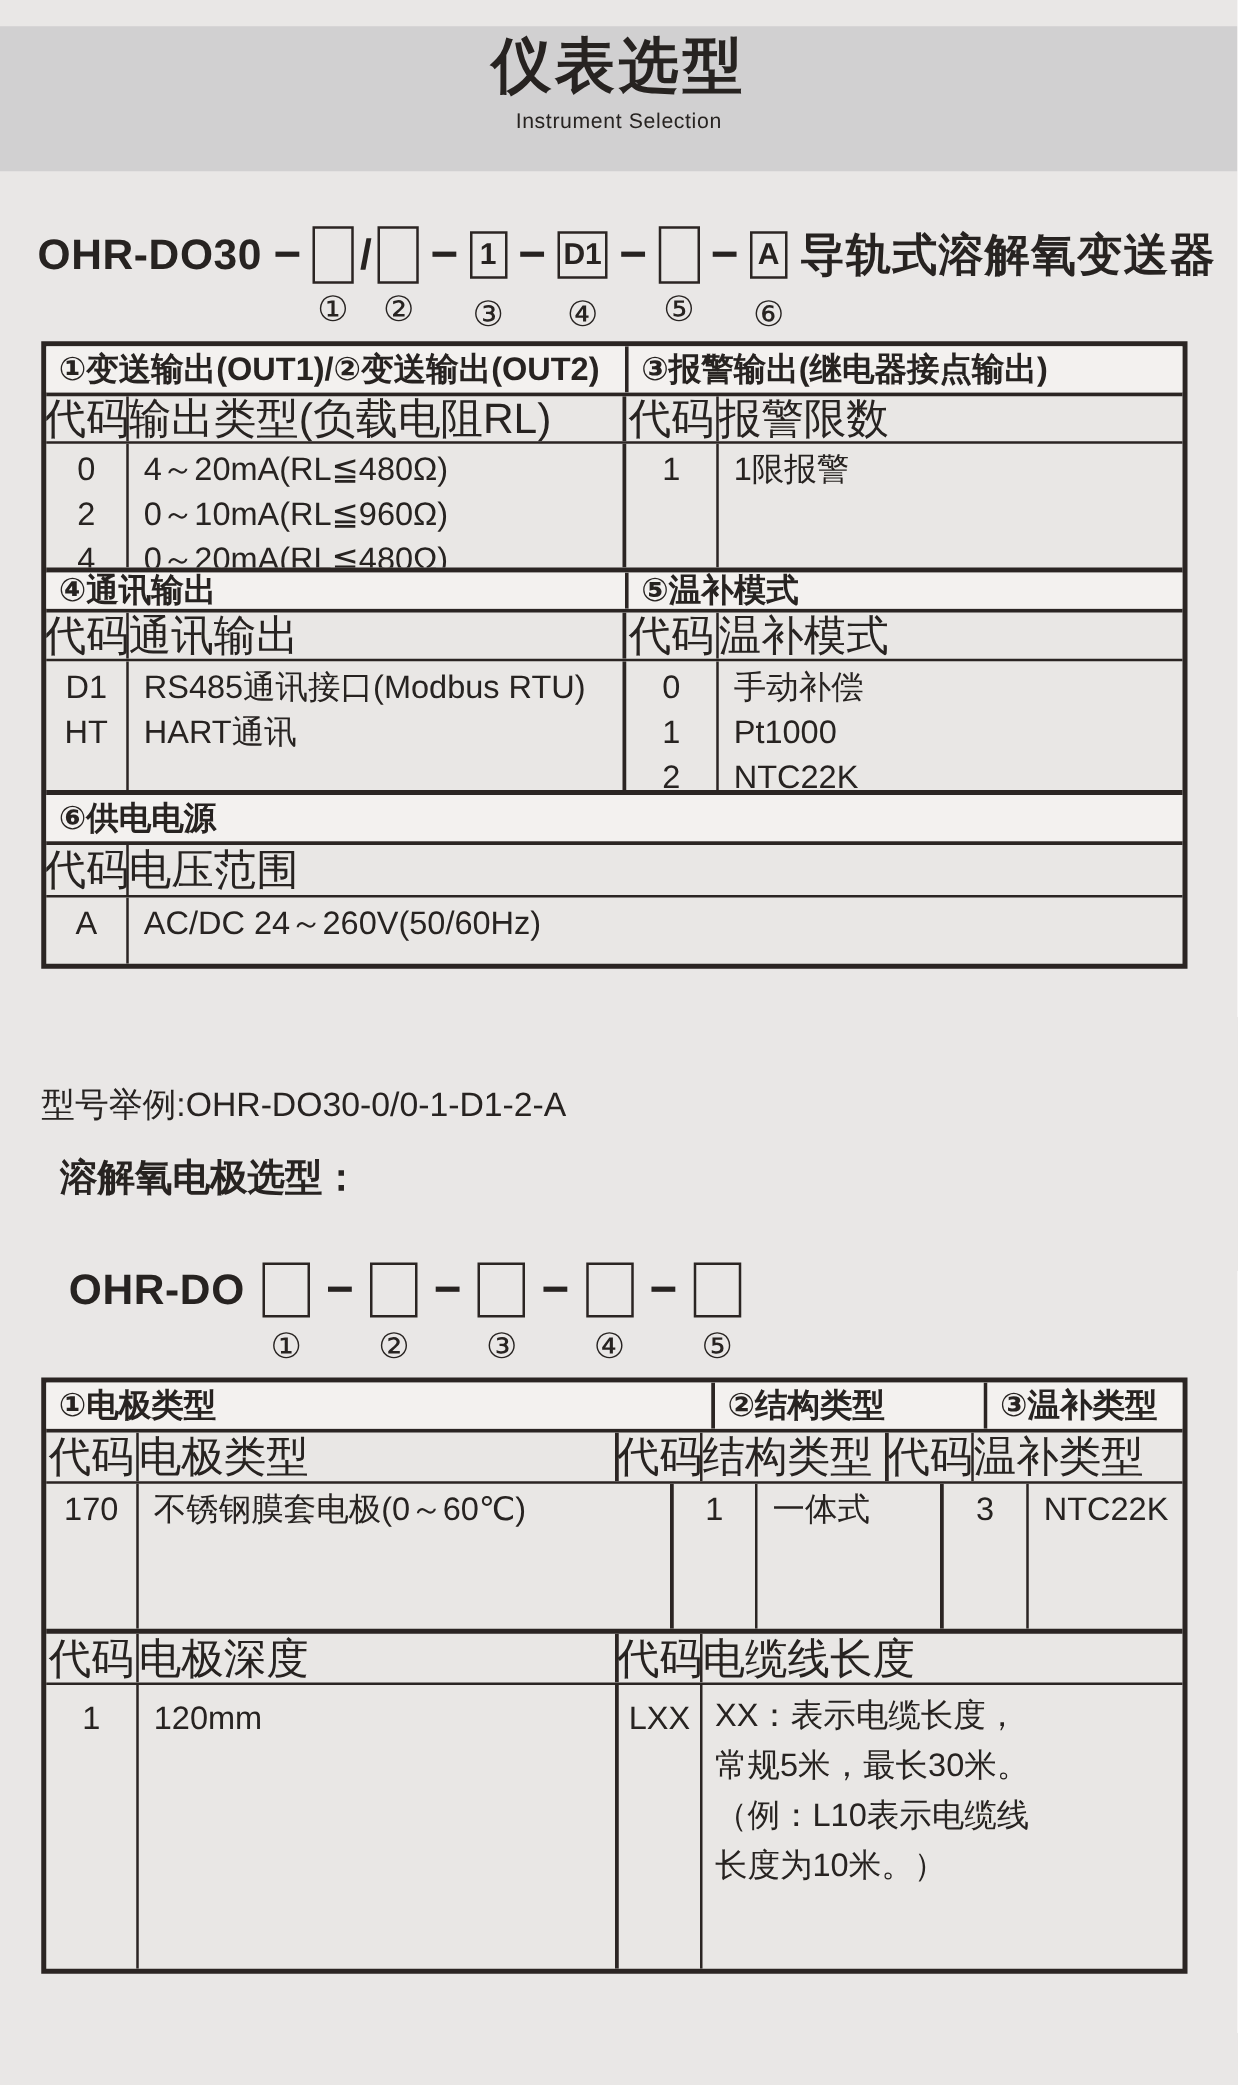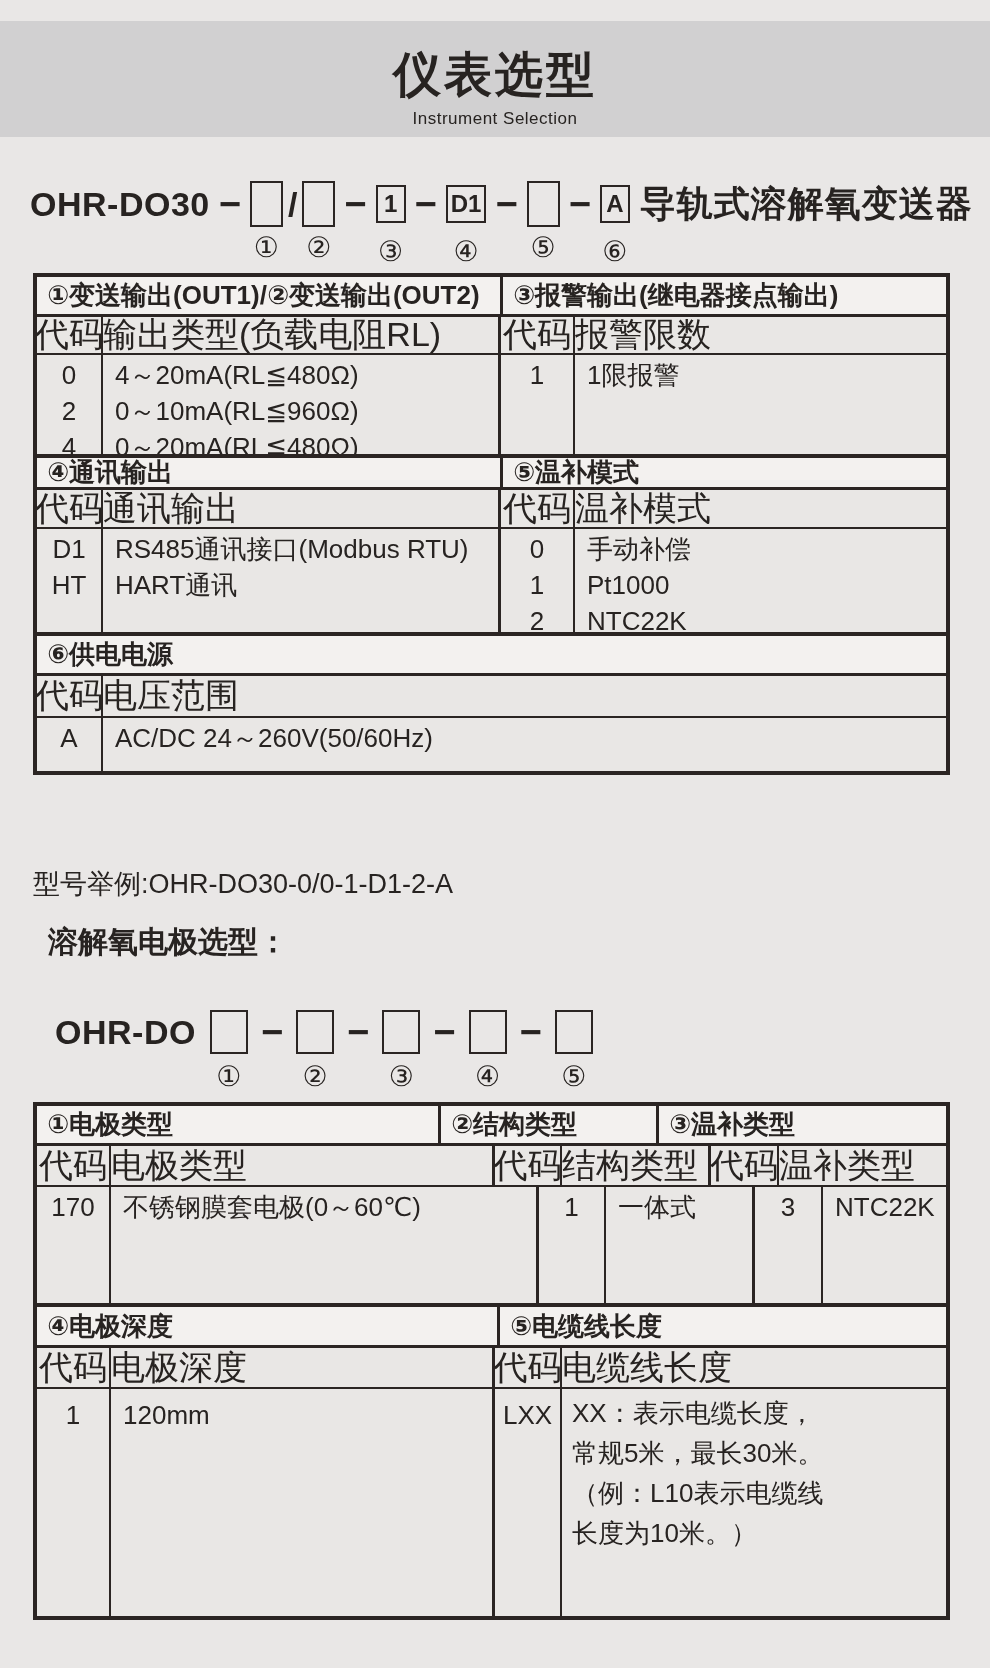--- a/index.html
+++ b/index.html
@@ -10,21 +10,21 @@
     --cellbg:#e9e7e5;
     --secbg:#f3f1ef;
   }
   *{margin:0;padding:0;box-sizing:border-box;}
   html,body{background:#fff;}
   body{font-family:"Liberation Sans","DejaVu Sans",sans-serif;color:var(--txt);}
   #stage{position:relative;width:990px;height:1668px;background:var(--pagebg);overflow:hidden;}
 
   
   .band{position:absolute;left:0;top:21px;width:990px;height:116px;background:var(--bandbg);text-align:center;}
-  .band .title{font-size:48px;font-weight:700;letter-spacing:3px;margin-top:22px;}
+  .band .title{font-size:48px;font-weight:700;letter-spacing:3px;}
   .band .subtitle{font-size:17px;margin-top:2px;letter-spacing:0.5px;}
 
   
   .code-line{position:absolute;display:flex;align-items:center;height:48px;}
   .code-prefix{font-size:34px;font-weight:700;letter-spacing:0.5px;}
   .code-suffix{font-size:36px;font-weight:700;margin-left:10px;letter-spacing:1px;white-space:nowrap;}
   .sep{font-size:38px;font-weight:700;margin:0 9px;line-height:1;}
   .sep.slash{font-size:34px;margin:0 5px;}
   .boxwrap{position:relative;display:flex;align-items:center;justify-content:center;}
   .mbox{border:2px solid var(--bd);background:transparent;display:flex;align-items:center;justify-content:center;
@@ -214,21 +214,21 @@
     <span class="sep" style="margin:0 13px;">−</span>
     <span class="boxwrap">
       <span class="mbox e2"></span>
       <span class="idx">⑤</span>
     </span>
   </div>
 
   <div class="tbl" style="top:1102px;">
 
     <div class="tr bb3" style="height:40px;">
-      <div class="sec-title br3" style="width:404px;">①电极类型</div>
+      <div class="sec-title br3" style="width:535px;">①电极类型</div>
       <div class="sec-title br3" style="width:218px;">②结构类型</div>
       <div class="sec-title" style="flex:1;">③温补类型</div>
     </div>
 
     <div class="tr bb2" style="height:41px;">
       <div class="colhead center br2" style="width:74px;">代码</div>
       <div class="colhead pad br3" style="width:384px;">电极类型</div>
       <div class="colhead center br2" style="width:67px;">代码</div>
       <div class="colhead pad br3" style="width:149px;">结构类型</div>
       <div class="colhead center br2" style="width:68px;">代码</div>
@@ -249,24 +249,20 @@
         <div class="ln">一体式</div>
       </div>
       <div class="stack center br2" style="width:68px;">
         <div class="ln">3</div>
       </div>
       <div class="stack pad" style="flex:1;">
         <div class="ln">NTC22K</div>
       </div>
     </div>
 
-    <div class="tr bb3" style="height:41px;">
-      <div class="sec-title br3" style="width:463px;">④电极深度</div>
-      <div class="sec-title" style="flex:1;">⑤电缆线长度</div>
-    </div>
 
     <div class="tr bb2" style="height:41px;">
       <div class="colhead center br2" style="width:74px;">代码</div>
       <div class="colhead pad br3" style="width:384px;">电极深度</div>
       <div class="colhead center br2" style="width:67px;">代码</div>
       <div class="colhead pad" style="flex:1;">电缆线长度</div>
     </div>
 
     <div class="tr" style="height:227px;">
       <div class="stack center br2" style="width:74px;padding-top:8px;">

